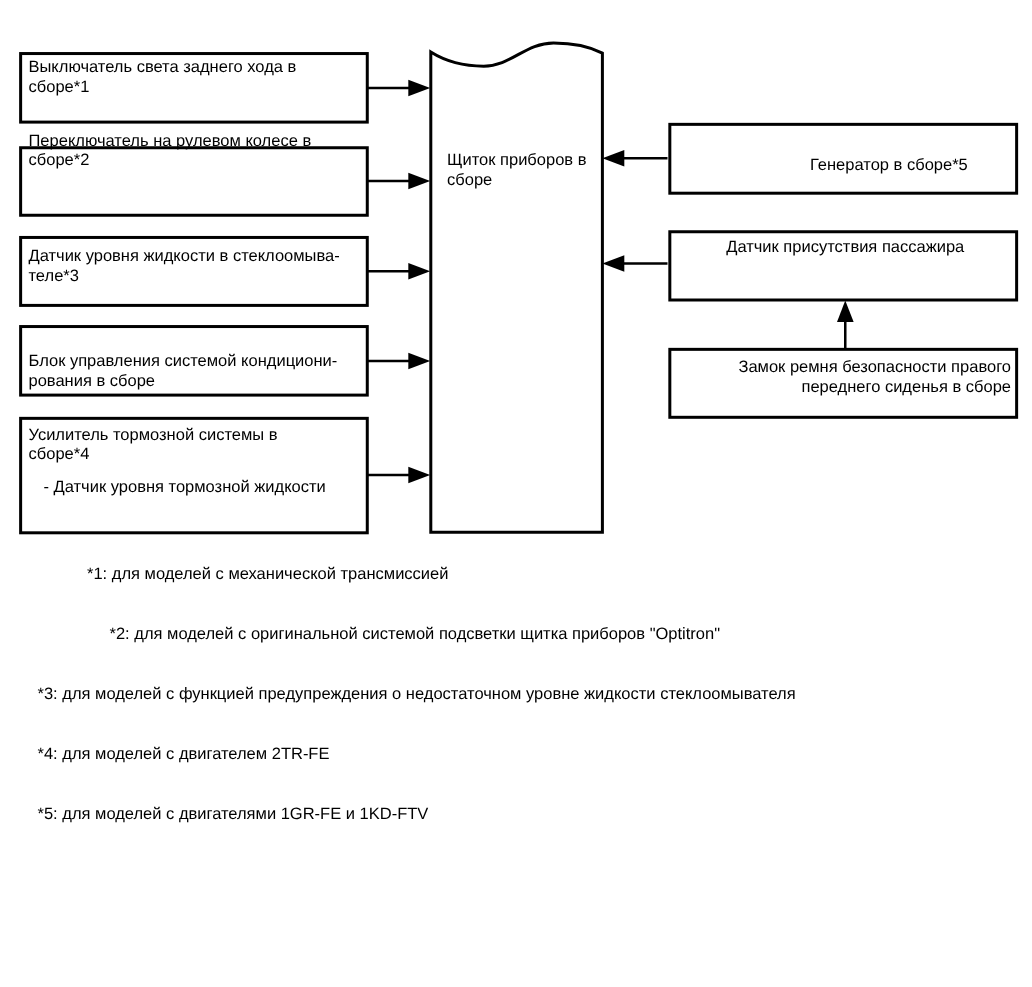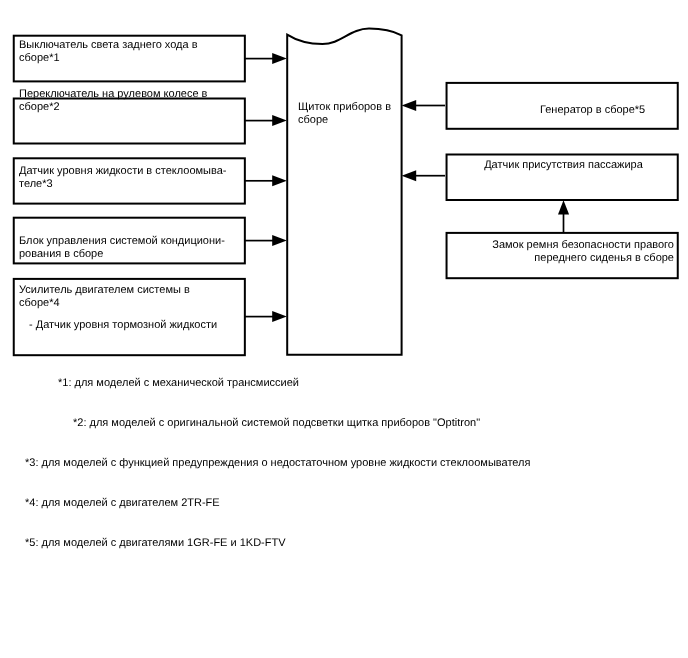--- a/index.html
+++ b/index.html
@@ -85,21 +85,21 @@
 
   <div class="box-text" style="left:19px; top:88px; width:220px;"><span>Переключатель на рулевом колесе в</span>
 <span>сборе*2</span></div>
 
   <div class="box-text" style="left:19px; top:165px; width:220px;"><span>Датчик уровня жидкости в стеклоомыва-</span>
 <span>теле*3</span></div>
 
   <div class="box-text" style="left:19px; top:235px; width:220px;"><span>Блок управления системой кондициони-</span>
 <span>рования в сборе</span></div>
 
-  <div class="box-text" style="left:19px; top:284px; width:220px;"><span>Усилитель двигателем системы в</span>
+  <div class="box-text" style="left:19px; top:284px; width:220px;"><span>Усилитель тормозной системы в</span>
 <span>сборе*4</span></div>
   <div class="box-text" style="left:29px; top:319px; width:220px;"><span>- Датчик уровня тормозной жидкости</span></div>
 
   <div class="box-text" style="left:298px; top:101px; width:100px;"><span>Щиток приборов в</span>
 <span>сборе</span></div>
 
   <div class="box-text" style="left:495px; top:104px;margin-left:45px;"><span>Генератор в сборе*5</span></div>
 
   <div class="box-text center" style="left:447px; top:159px; width:233px;"><span>Датчик присутствия пассажира</span></div>
 

